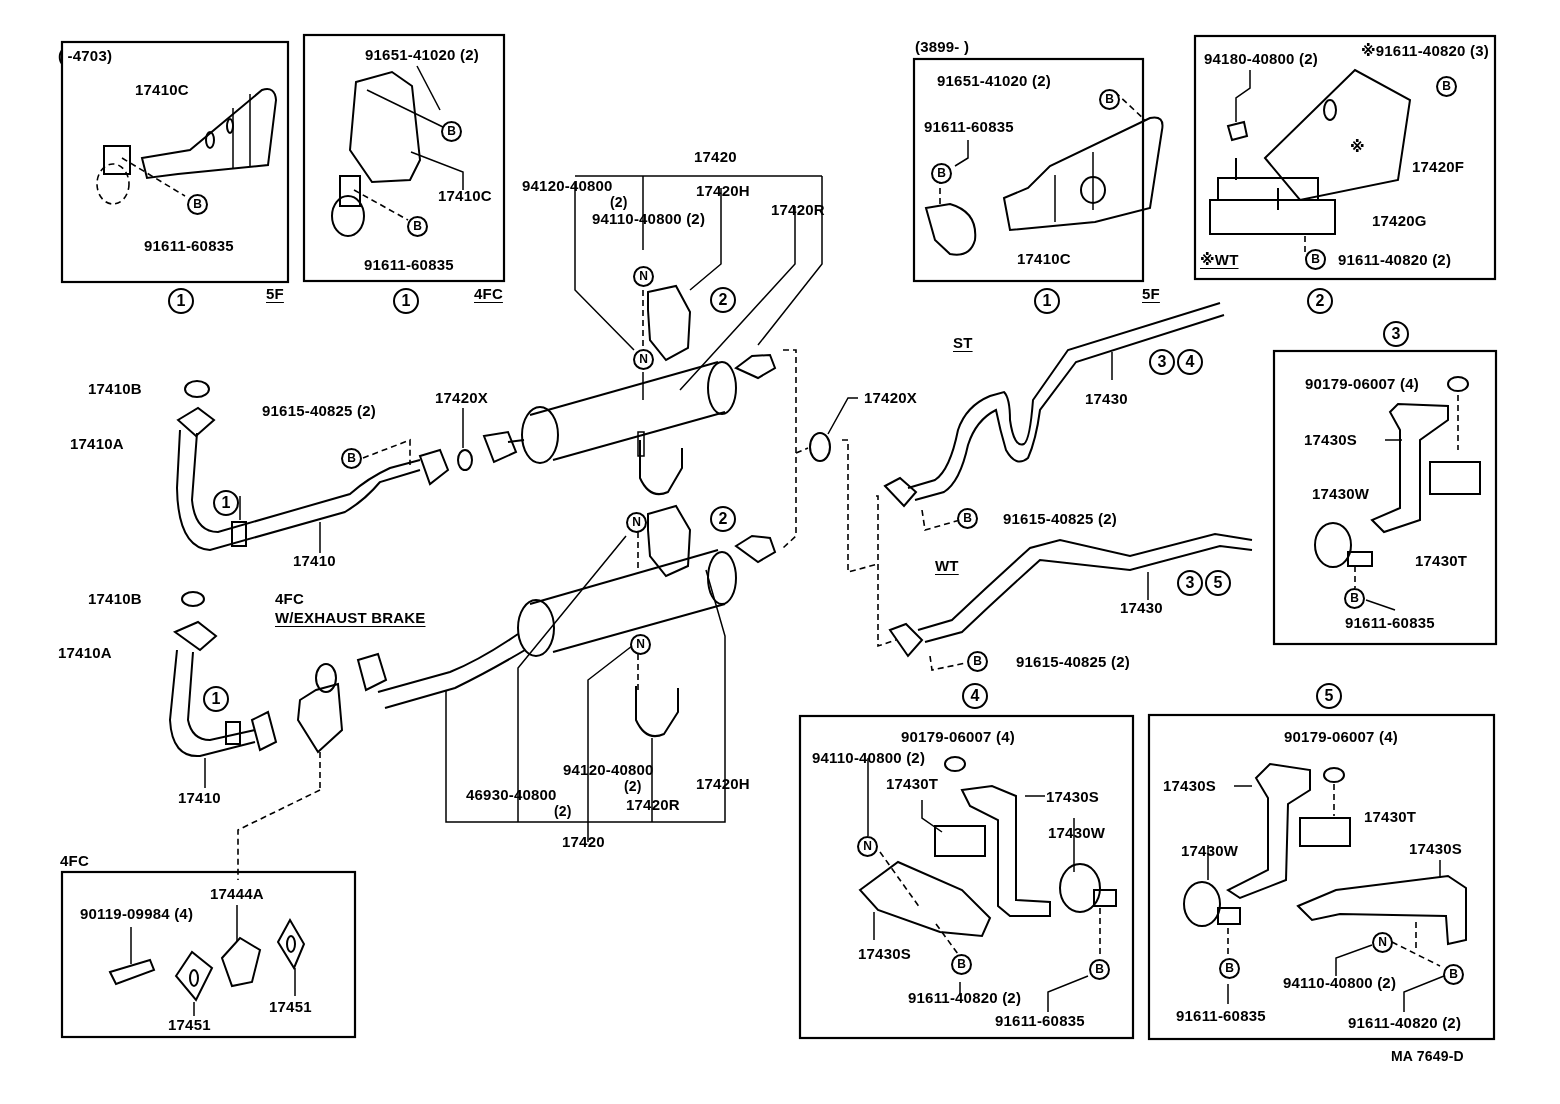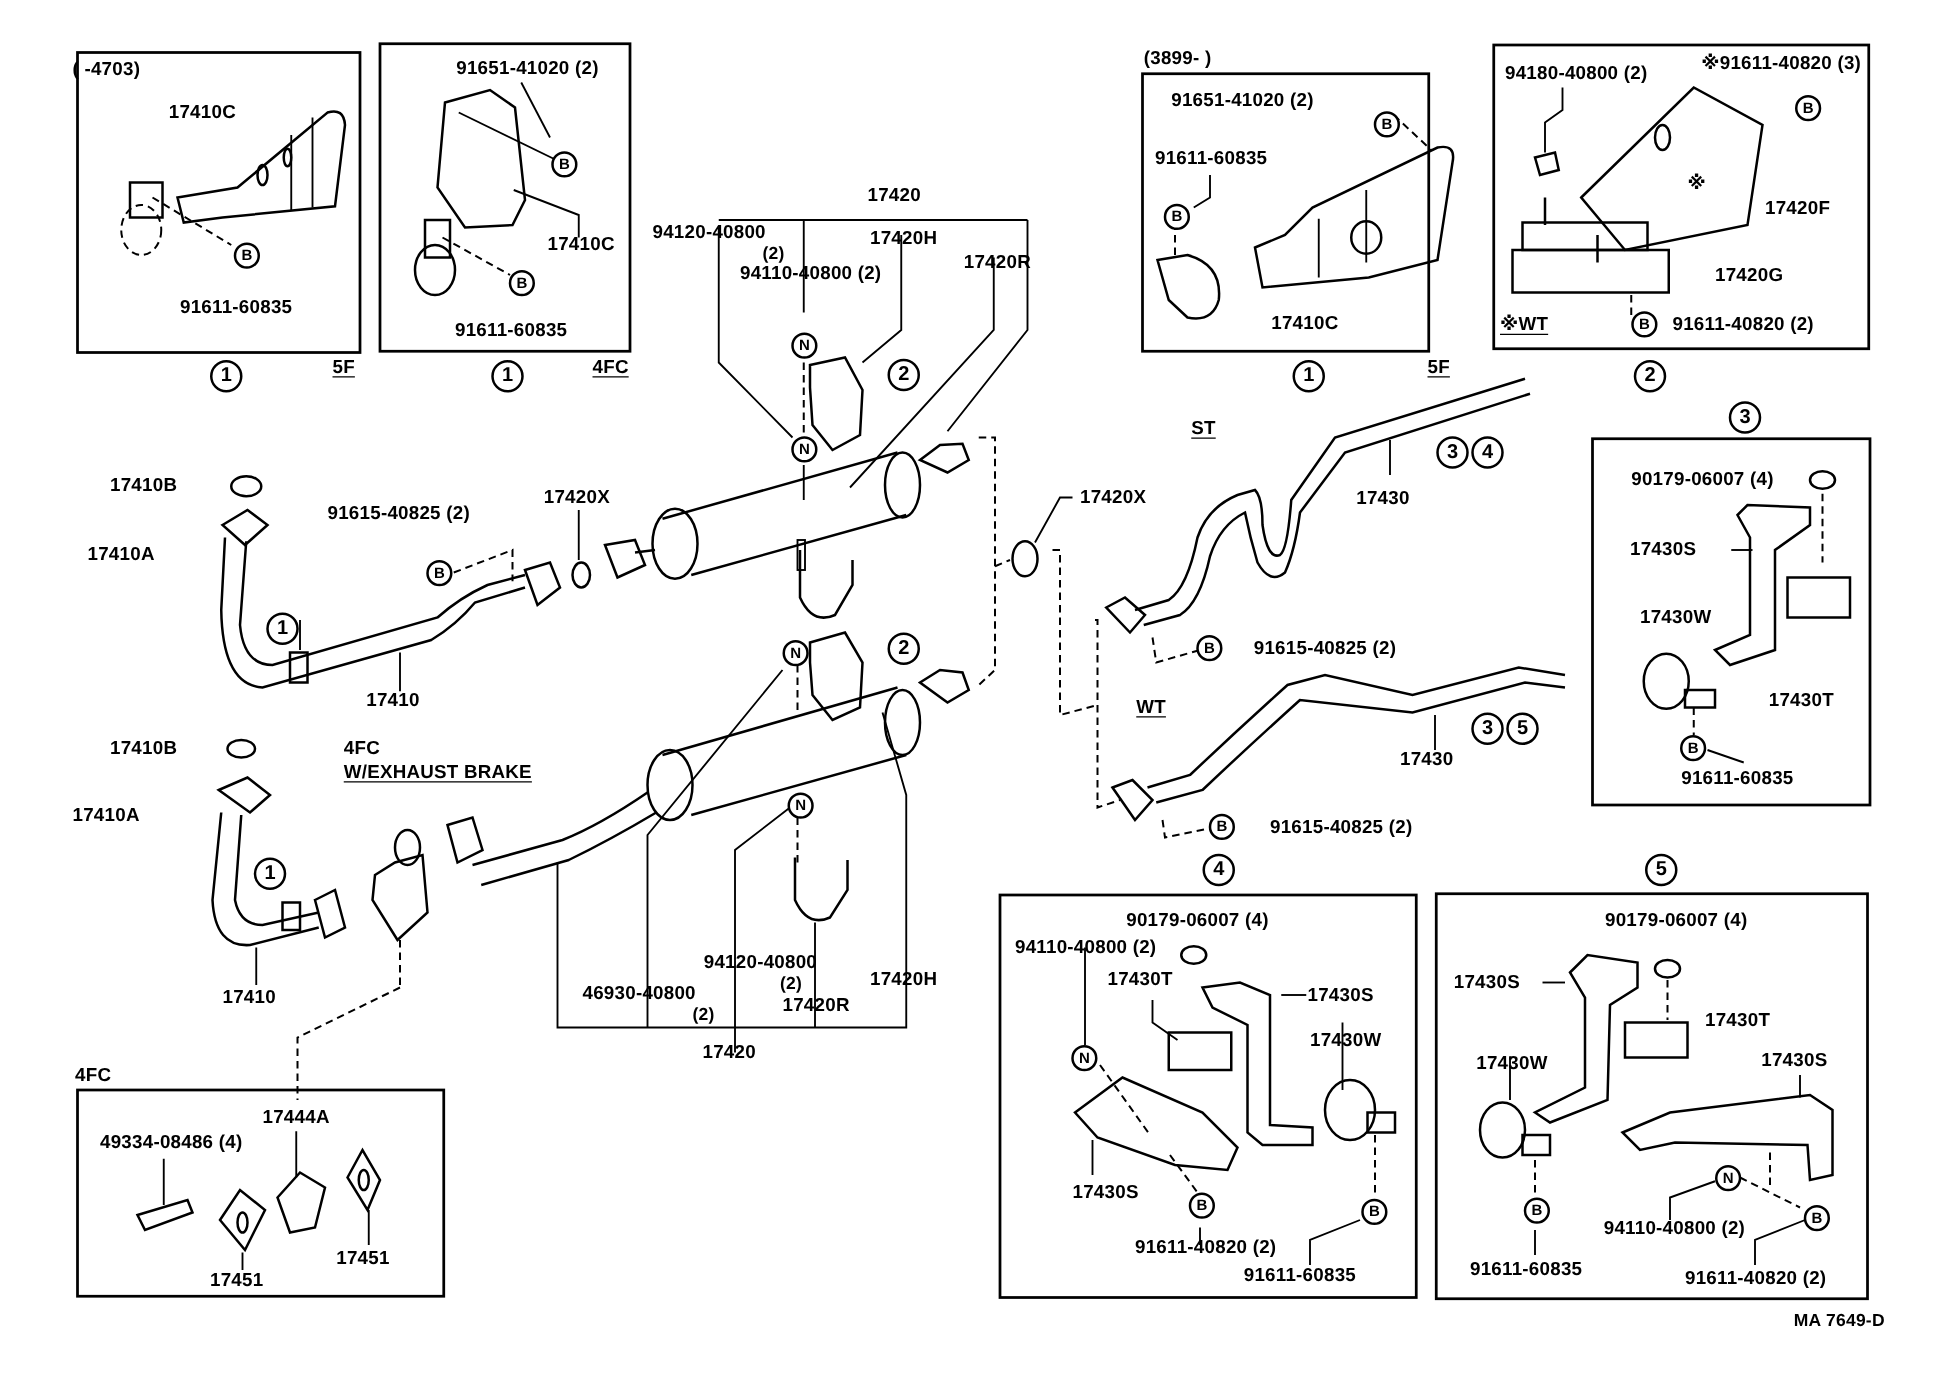--- a/index.html
+++ b/index.html
@@ -299,21 +299,21 @@
 <div class="lbl" style="left:1409px;top:841px">17430S</div>
 <div class="mark" style="left:1372px;top:932px">N</div>
 <div class="mark" style="left:1443px;top:964px">B</div>
 <div class="mark" style="left:1219px;top:958px">B</div>
 <div class="lbl" style="left:1283px;top:975px">94110-40800 (2)</div>
 <div class="lbl" style="left:1176px;top:1008px">91611-60835</div>
 <div class="lbl" style="left:1348px;top:1015px">91611-40820 (2)</div>
 
 <div class="lbl" style="left:60px;top:853px">4FC</div>
 <div class="lbl" style="left:210px;top:886px">17444A</div>
-<div class="lbl" style="left:80px;top:906px">49334-08486 (4)</div>
+<div class="lbl" style="left:80px;top:906px">90119-09984 (4)</div>
 <div class="lbl" style="left:168px;top:1017px">17451</div>
 <div class="lbl" style="left:269px;top:999px">17451</div>
 
 <div class="lbl" style="left:88px;top:381px">17410B</div>
 <div class="lbl" style="left:70px;top:436px">17410A</div>
 <div class="circ" style="left:213px;top:490px">1</div>
 <div class="lbl" style="left:293px;top:553px">17410</div>
 <div class="lbl" style="left:262px;top:403px">91615-40825 (2)</div>
 <div class="mark" style="left:341px;top:448px">B</div>
 <div class="lbl" style="left:435px;top:390px">17420X</div>
@@ -346,20 +346,20 @@
 <div class="lbl" style="left:626px;top:797px">17420R</div>
 <div class="lbl" style="left:562px;top:834px">17420</div>
 
 <div class="lbl" style="left:864px;top:390px">17420X</div>
 <div class="lbl u" style="left:953px;top:335px">ST</div>
 <div class="lbl" style="left:1085px;top:391px">17430</div>
 <div class="circ" style="left:1149px;top:349px">3</div>
 <div class="circ" style="left:1177px;top:349px">4</div>
 <div class="mark" style="left:957px;top:508px">B</div>
 <div class="lbl" style="left:1003px;top:511px">91615-40825 (2)</div>
-<div class="lbl u" style="left:909px;top:558px">WT</div>
+<div class="lbl u" style="left:935px;top:558px">WT</div>
 <div class="lbl" style="left:1120px;top:600px">17430</div>
 <div class="circ" style="left:1177px;top:570px">3</div>
 <div class="circ" style="left:1205px;top:570px">5</div>
 <div class="mark" style="left:967px;top:651px">B</div>
 <div class="lbl" style="left:1016px;top:654px">91615-40825 (2)</div>
 
-<div class="lbl sm" style="left:1435px;top:1048px">MA 7649-D</div>
+<div class="lbl sm" style="left:1391px;top:1048px">MA 7649-D</div>
 
 </body></html>

